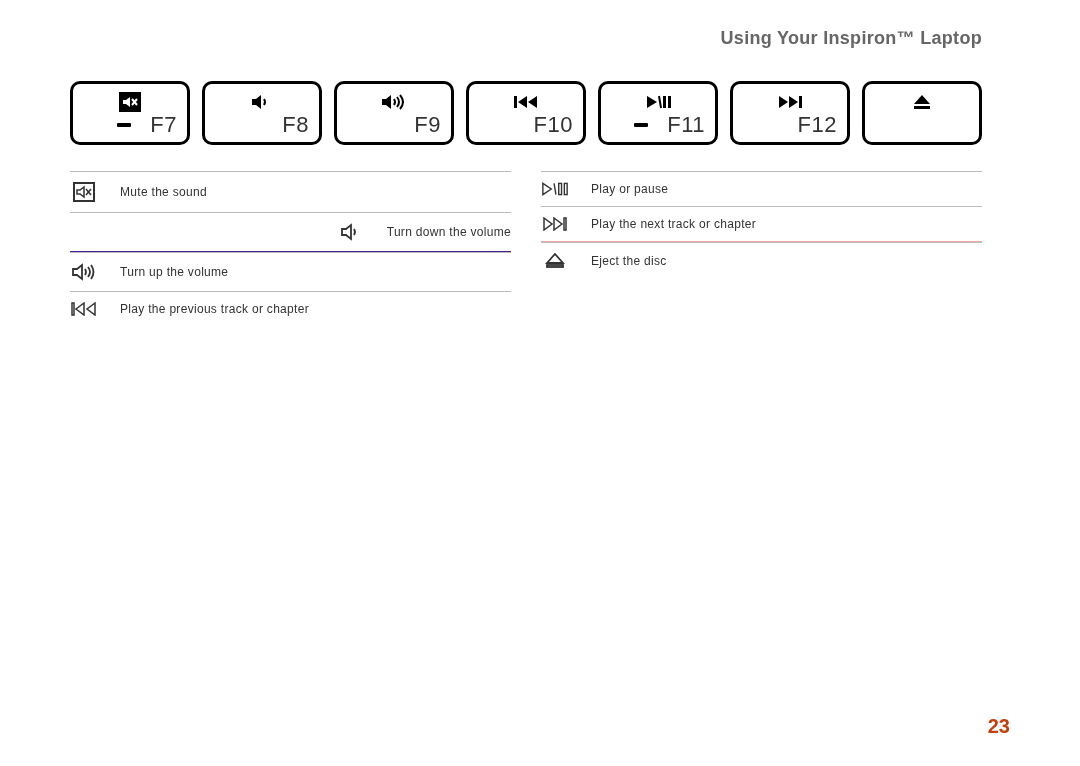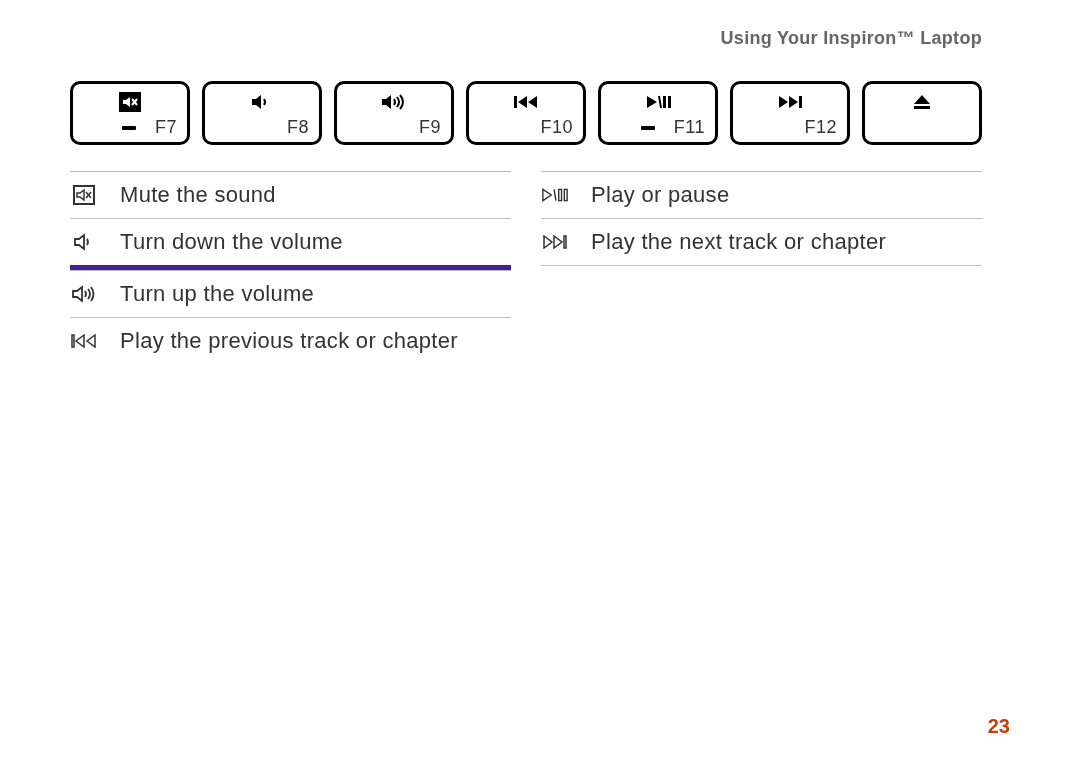--- a/index.html
+++ b/index.html
@@ -48,52 +48,52 @@
     align-items: center;
     justify-content: center;
   }
   .key-label-row {
     position: absolute;
     bottom: 4px;
     right: 10px;
     display: flex;
     align-items: center;
     gap: 19px;
-    font-size: 18px;
+    font-size: 22px;
     font-weight: 500;
     color: #333;
     letter-spacing: 0.5px;
   }
   .small-rect {
     width: 14px;
     height: 4px;
     background: #000;
     border-radius: 1px;
   }
   .legend {
     display: flex;
     gap: 30px;
-    font-size: 22px;
+    font-size: 12px;
     color: #333;
     letter-spacing: 0.3px;
   }
   .legend-col {
     flex: 1;
   }
   .legend-row {
     display: flex;
     align-items: center;
     gap: 22px;
     padding: 10px 0;
     border-top: 1px solid #bbb;
   }
   .legend-col .legend-row:last-child {
     border-bottom: none;
   }
-  .legend-col.left .legend-row:nth-child(2) { border-bottom: 5px solid #4c1d95; }
+  .legend-col.left .legend-row:nth-child(2) { border-bottom: 1px solid #4c1d95; justify-content: flex-end; }
   .legend-col.right .legend-row:nth-child(2) { border-bottom: 1px solid #fca5a5; }
   .legend-icon {
     width: 28px;
     display:flex;
     align-items:center;
     justify-content:center;
     flex-shrink:0;
   }
   .page-num {
     position: absolute;
@@ -268,17 +268,26 @@
       <div class="legend-row">
         <div class="legend-icon">
           <svg width="26" height="14" viewBox="0 0 26 14">
             <path d="M2 1 L10 7 L2 13 Z" fill="none" stroke="#333" stroke-width="1.5"></path>
             <path d="M12 1 L20 7 L12 13 Z" fill="none" stroke="#333" stroke-width="1.5"></path>
             <rect x="22" y="1" width="2" height="12" fill="none" stroke="#333" stroke-width="1.5"></rect>
           </svg>
         </div>
         <span>Play the next track or chapter</span>
       </div>
+      <div class="legend-row">
+        <div class="legend-icon">
+          <svg width="20" height="16" viewBox="0 0 20 16">
+            <path d="M10 1 L18 10 L2 10 Z" fill="none" stroke="#333" stroke-width="1.8"></path>
+            <rect x="2" y="12" width="16" height="2" fill="none" stroke="#333" stroke-width="1.8"></rect>
+          </svg>
+        </div>
+        <span>Eject the disc</span>
+      </div>
     </div>
   </div>
 </div>
 
 <div class="page-num">23</div>
 
 </body></html>

